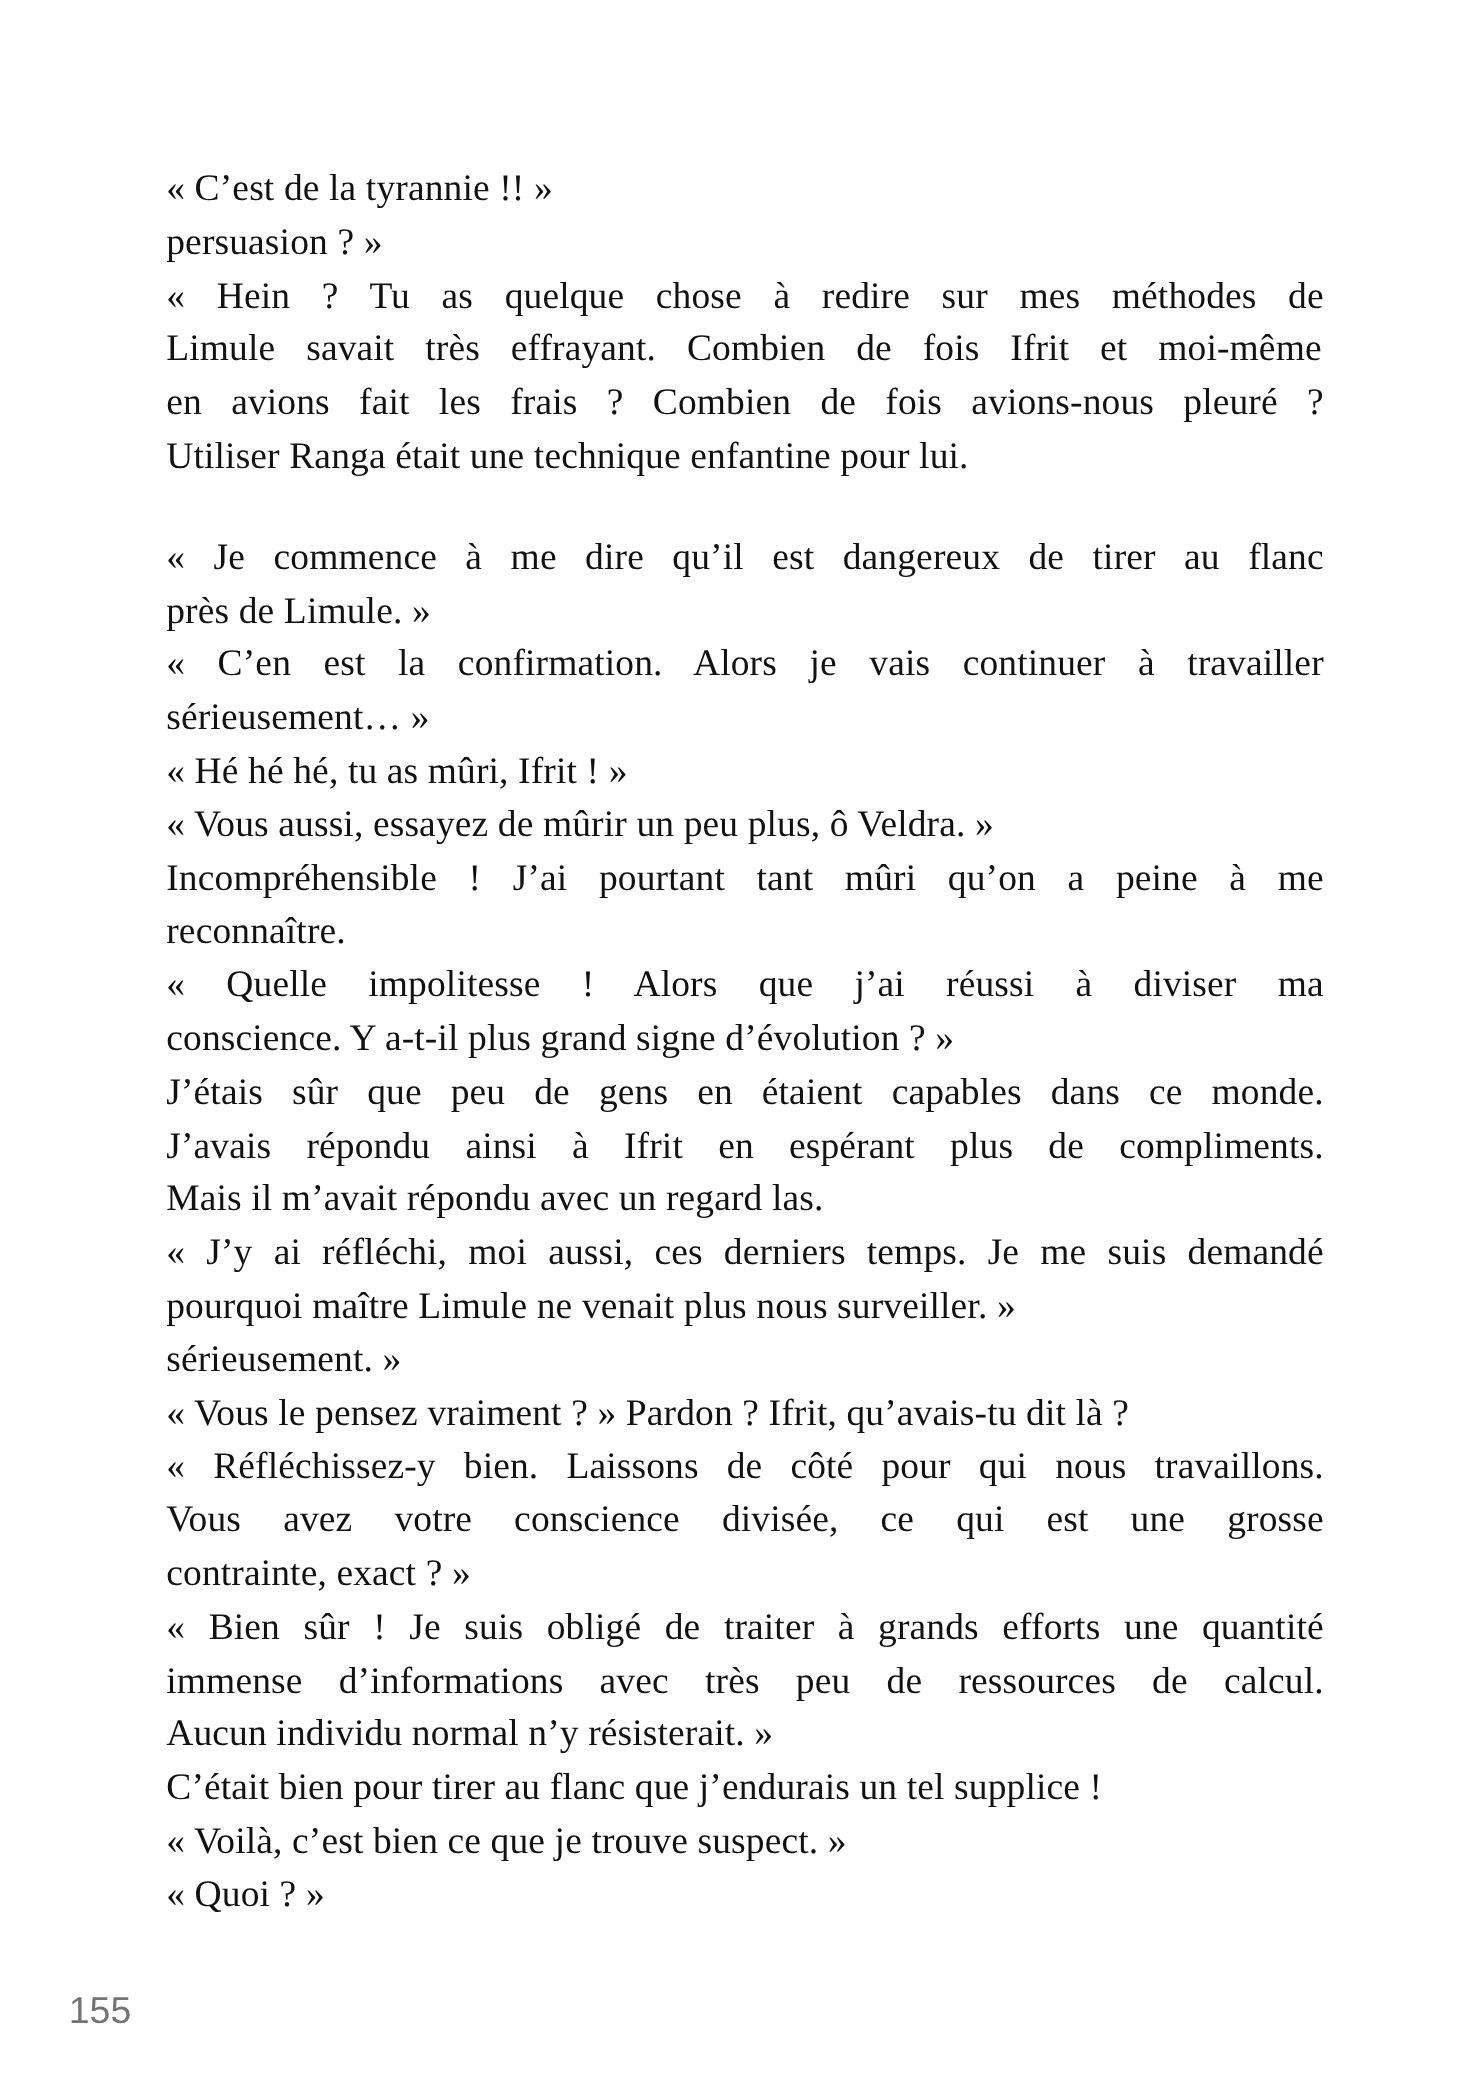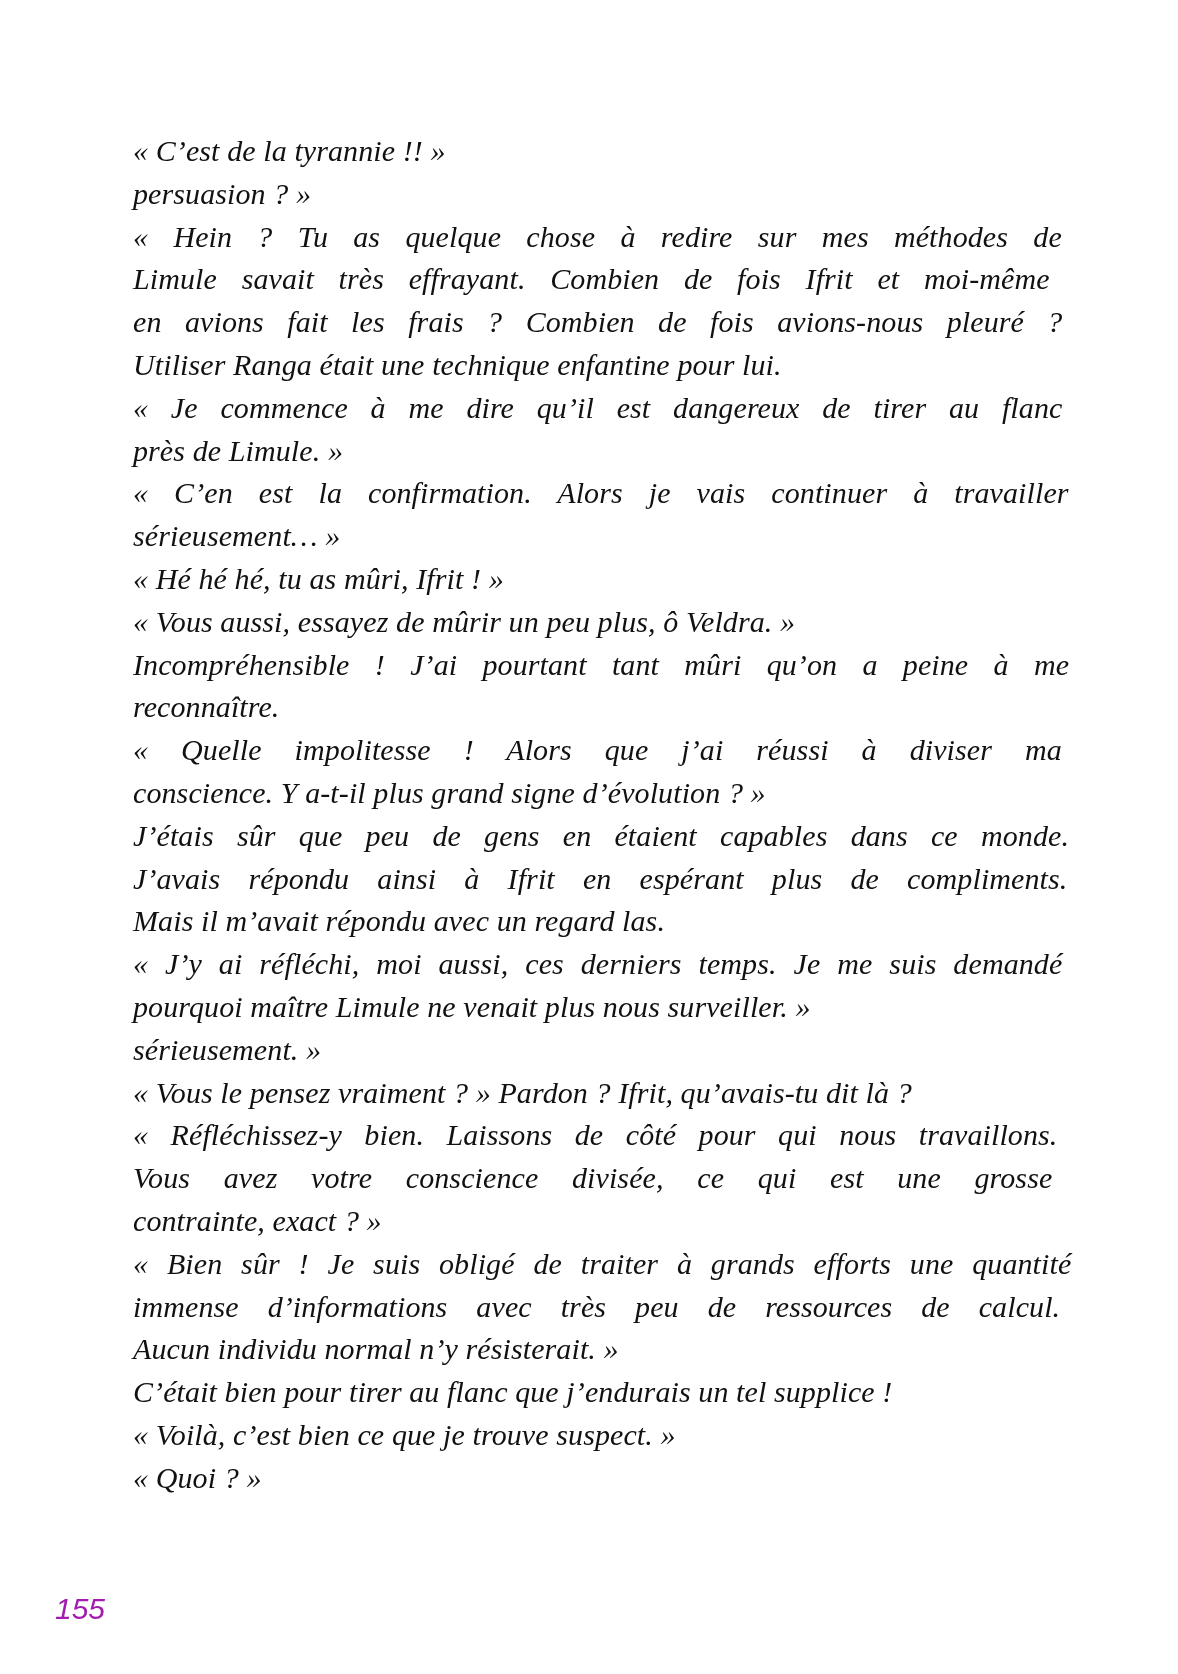--- a/index.html
+++ b/index.html
@@ -8,21 +8,20 @@
     background: #ffffff;
   }
   .page {
     position: relative;
     width: 1074px;
     height: 1674px;
     background: #ffffff;
     overflow: hidden;
     font-family: "Liberation Serif", serif;
     color: #111111;
-    font-style: italic;
   }
   .text-block {
     position: absolute;
     left: 133px;
     top: 130px;
     width: 926px;
   }
   .line {
     white-space: pre;          
     height: 42.8px;
@@ -30,35 +29,35 @@
     font-size: 30px;
     letter-spacing: 0.1px;
   }
   .page-number {
     position: absolute;
     left: 55px;
     top: 1594px;
     font-family: "Liberation Sans", sans-serif;
     font-size: 30px;
     line-height: 1;
-    color: #a21caf;
+    color: #737373;
   }
 </style>
 </head>
 <body>
 
 <div class="page">
   <div class="text-block" id="text-block">
       <div class="line">« C’est de la tyrannie !! »</div>
       <div class="line">persuasion ? »</div>
       <div class="line" style="word-spacing: 17.6771px;">« Hein ? Tu as quelque chose à redire sur mes méthodes de</div>
       <div class="line" style="word-spacing: 17.0938px;">Limule savait très effrayant. Combien de fois Ifrit et moi-même</div>
       <div class="line" style="word-spacing: 15.8239px;">en avions fait les frais ? Combien de fois avions-nous pleuré ?</div>
       <div class="line">Utiliser Ranga était une technique enfantine pour lui.</div>
-      <div class="line" style="word-spacing: 15.1576px;">« Je commence à me dire qu’il est dangereux de tirer au flanc</div>
+      <div class="line" style="word-spacing: 15.1576px; margin-top: 38px;">« Je commence à me dire qu’il est dangereux de tirer au flanc</div>
       <div class="line">près de Limule. »</div>
       <div class="line" style="word-spacing: 18.4px;">« C’en est la confirmation. Alors je vais continuer à travailler</div>
       <div class="line">sérieusement… »</div>
       <div class="line">« Hé hé hé, tu as mûri, Ifrit ! »</div>
       <div class="line">« Vous aussi, essayez de mûrir un peu plus, ô Veldra. »</div>
       <div class="line" style="word-spacing: 17.6812px;">Incompréhensible ! J’ai pourtant tant mûri qu’on a peine à me</div>
       <div class="line">reconnaître.</div>
       <div class="line" style="word-spacing: 25.3781px;">« Quelle impolitesse ! Alors que j’ai réussi à diviser ma</div>
       <div class="line">conscience. Y a-t-il plus grand signe d’évolution ? »</div>
       <div class="line" style="word-spacing: 15.6122px;">J’étais sûr que peu de gens en étaient capables dans ce monde.</div>

